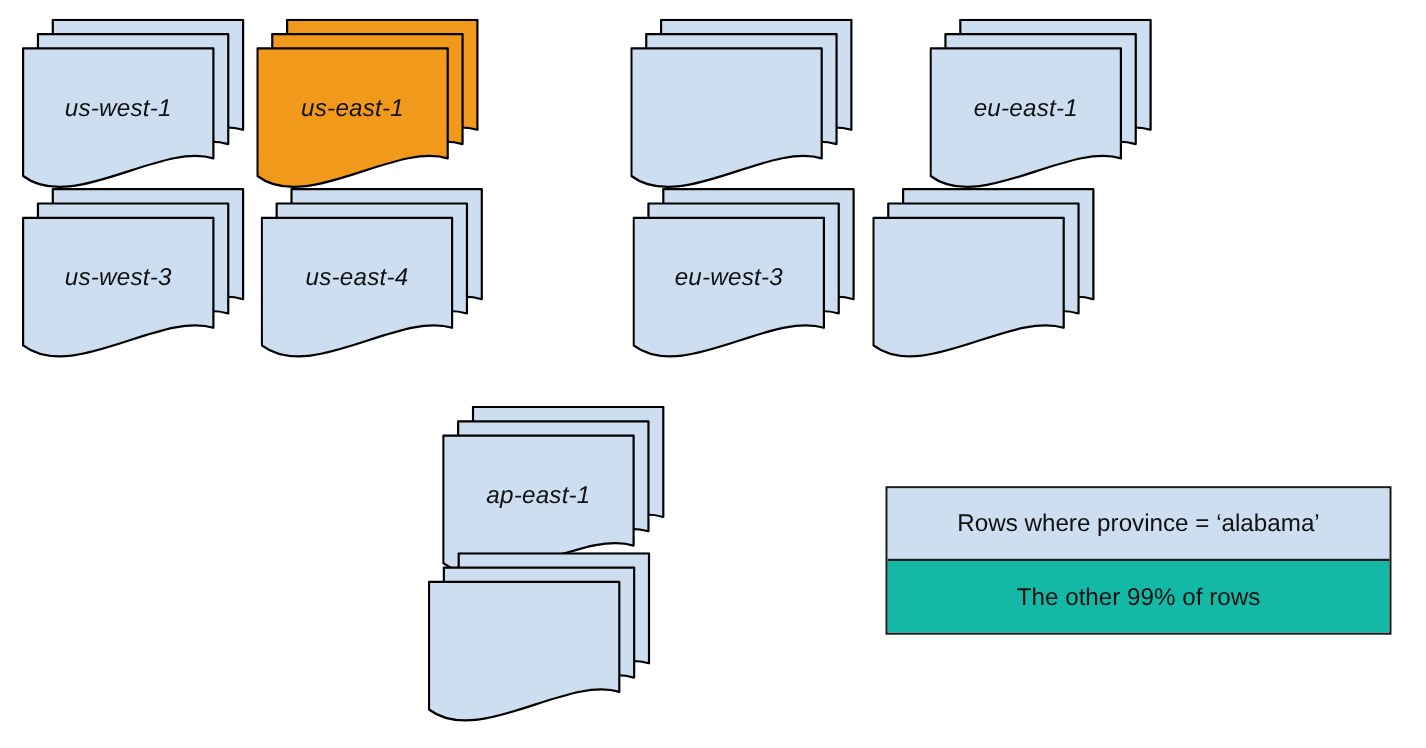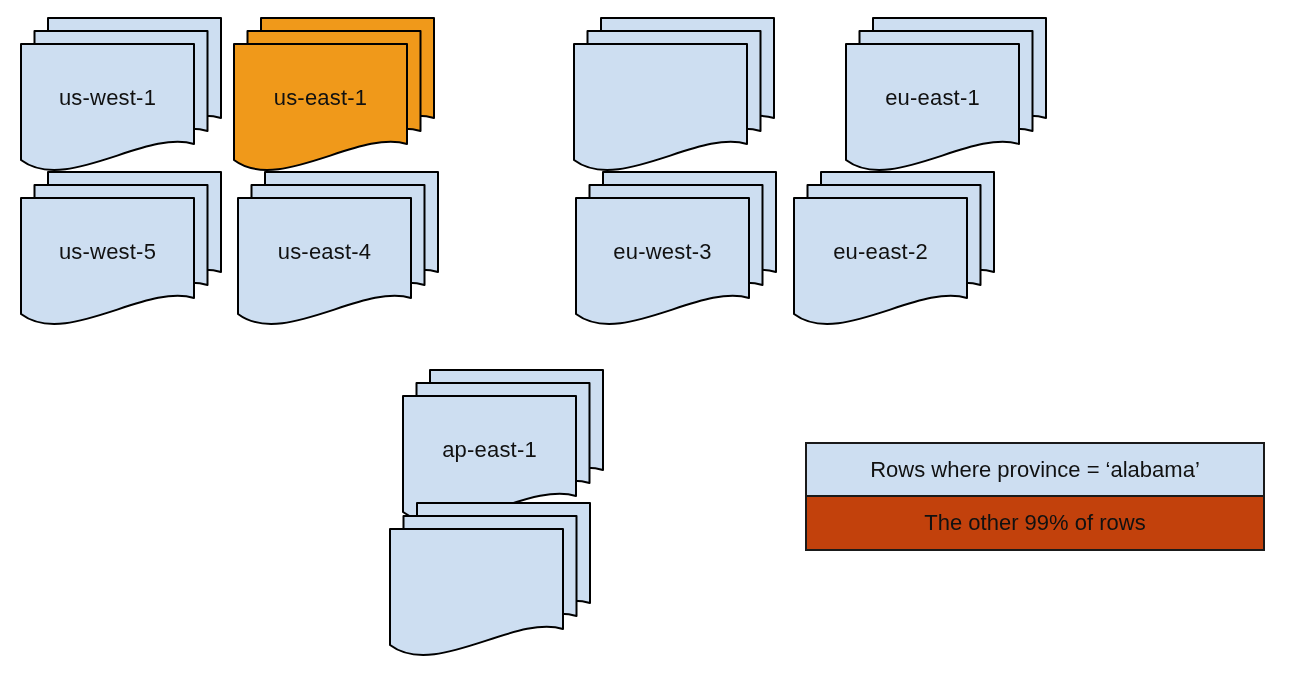--- a/index.html
+++ b/index.html
@@ -12,20 +12,21 @@
     position: relative;
     width: 1296px;
     height: 680px;
     background: #ffffff;
     overflow: hidden;
   }
   .stack {
     position: absolute;
     width: 206px;
     height: 162px;
+    font-style: italic;
   }
   .stack svg {
     position: absolute;
     left: 0;
     top: 0;
     display: block;
   }
   .stack .sheet {
     fill: #cddef1;
     stroke: #000000;
@@ -47,42 +48,42 @@
     font-size: 22px;
     color: #111111;
     letter-spacing: 0.2px;
     pointer-events: none;
   }
   .legend {
     position: absolute;
     left: 805px;
     top: 442px;
     width: 460px;
-    height: 109px;
+    height: 135px;
     border: 2px solid #1a1a1a;
     box-sizing: border-box;
     display: flex;
     flex-direction: column;
   }
   .legend-row {
     display: flex;
     align-items: center;
     justify-content: center;
     font-size: 22px;
     color: #111111;
     box-sizing: border-box;
   }
   .legend-row.row-plain {
     flex: 69 0 0;
     background: #cddef1;
     border-bottom: 2px solid #1a1a1a;
   }
   .legend-row.row-highlight {
     flex: 70 0 0;
-    background: #c2410c;
+    background: #14b8a6;
   }
 </style>
 </head>
 <body>
 
 <div class="canvas">
 
   <div class="stack" style="left:20px;top:17px">
     <svg width="206" height="162" viewBox="0 0 206 162">
       <path class="sheet" transform="translate(28,1)" d="M0,0 H173 V100 C125,85 45,150 0,116 Z"></path>
@@ -117,21 +118,21 @@
     </svg>
     <div class="stack-label">eu-east-1</div>
   </div>
 
   <div class="stack" style="left:20px;top:171px">
     <svg width="206" height="162" viewBox="0 0 206 162">
       <path class="sheet" transform="translate(28,1)" d="M0,0 H173 V100 C125,85 45,150 0,116 Z"></path>
       <path class="sheet" transform="translate(14.5,14)" d="M0,0 H173 V100 C125,85 45,150 0,116 Z"></path>
       <path class="sheet" transform="translate(1,27)" d="M0,0 H173 V100 C125,85 45,150 0,116 Z"></path>
     </svg>
-    <div class="stack-label">us-west-5</div>
+    <div class="stack-label">us-west-3</div>
   </div>
 
   <div class="stack" style="left:237px;top:171px">
     <svg width="206" height="162" viewBox="0 0 206 162">
       <path class="sheet" transform="translate(28,1)" d="M0,0 H173 V100 C125,85 45,150 0,116 Z"></path>
       <path class="sheet" transform="translate(14.5,14)" d="M0,0 H173 V100 C125,85 45,150 0,116 Z"></path>
       <path class="sheet" transform="translate(1,27)" d="M0,0 H173 V100 C125,85 45,150 0,116 Z"></path>
     </svg>
     <div class="stack-label">us-east-4</div>
   </div>
@@ -144,21 +145,20 @@
     </svg>
     <div class="stack-label">eu-west-3</div>
   </div>
 
   <div class="stack" style="left:793px;top:171px">
     <svg width="206" height="162" viewBox="0 0 206 162">
       <path class="sheet" transform="translate(28,1)" d="M0,0 H173 V100 C125,85 45,150 0,116 Z"></path>
       <path class="sheet" transform="translate(14.5,14)" d="M0,0 H173 V100 C125,85 45,150 0,116 Z"></path>
       <path class="sheet" transform="translate(1,27)" d="M0,0 H173 V100 C125,85 45,150 0,116 Z"></path>
     </svg>
-    <div class="stack-label">eu-east-2</div>
   </div>
 
   <div class="stack" style="left:402px;top:369px">
     <svg width="206" height="162" viewBox="0 0 206 162">
       <path class="sheet" transform="translate(28,1)" d="M0,0 H173 V100 C125,85 45,150 0,116 Z"></path>
       <path class="sheet" transform="translate(14.5,14)" d="M0,0 H173 V100 C125,85 45,150 0,116 Z"></path>
       <path class="sheet" transform="translate(1,27)" d="M0,0 H173 V100 C125,85 45,150 0,116 Z"></path>
     </svg>
     <div class="stack-label">ap-east-1</div>
   </div>

